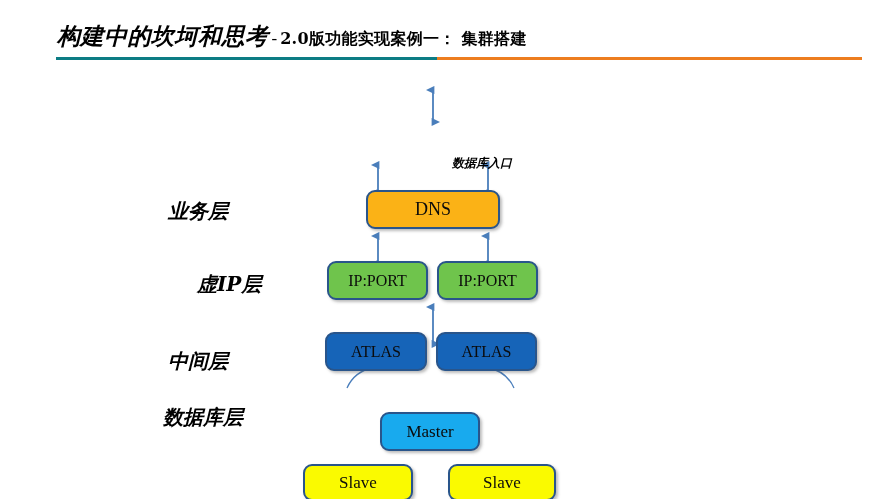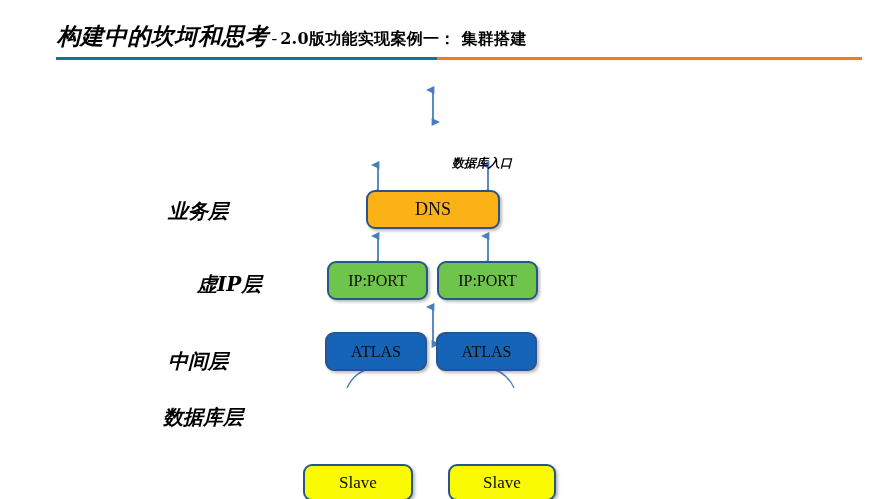--- a/index.html
+++ b/index.html
@@ -231,17 +231,18 @@
   <div class="layer-label" id="layer-label-3">数据库层</div>
 
   <div class="node" id="node-dns">DNS</div>
 
   <div class="node" id="node-vip-0">IP:PORT</div>
   <div class="node" id="node-vip-1">IP:PORT</div>
 
   <div class="node" id="node-atlas-0">ATLAS</div>
   <div class="node" id="node-atlas-1">ATLAS</div>
 
+  <div class="node" id="node-master">Master</div>
 
   <div class="node" id="node-slave-0">Slave</div>
   <div class="node" id="node-slave-1">Slave</div>
 
 </div>
 
 </body></html>

